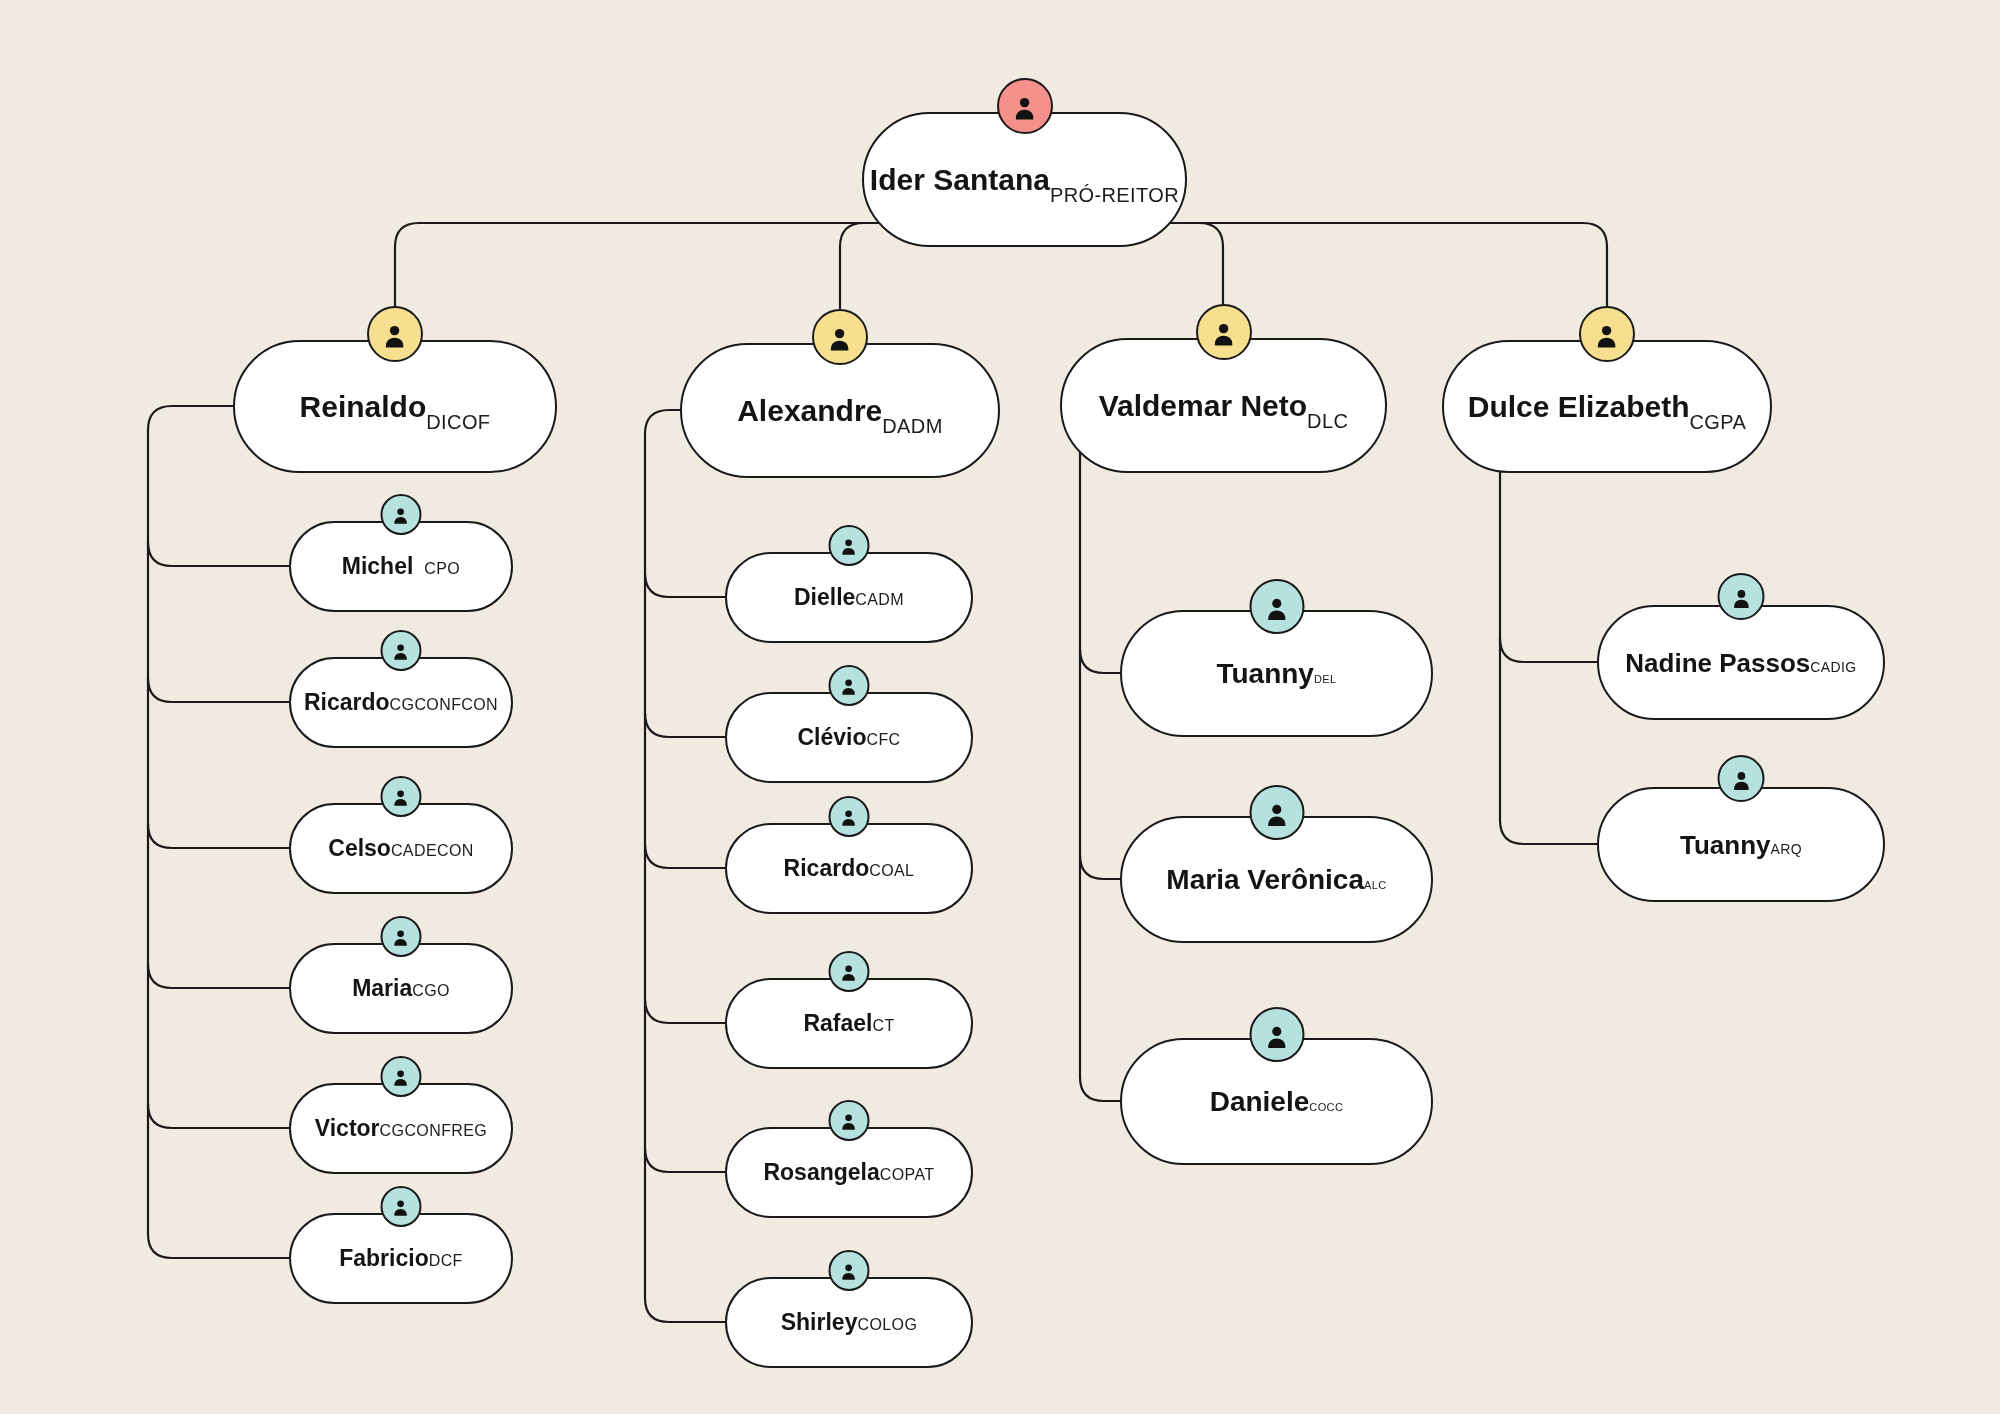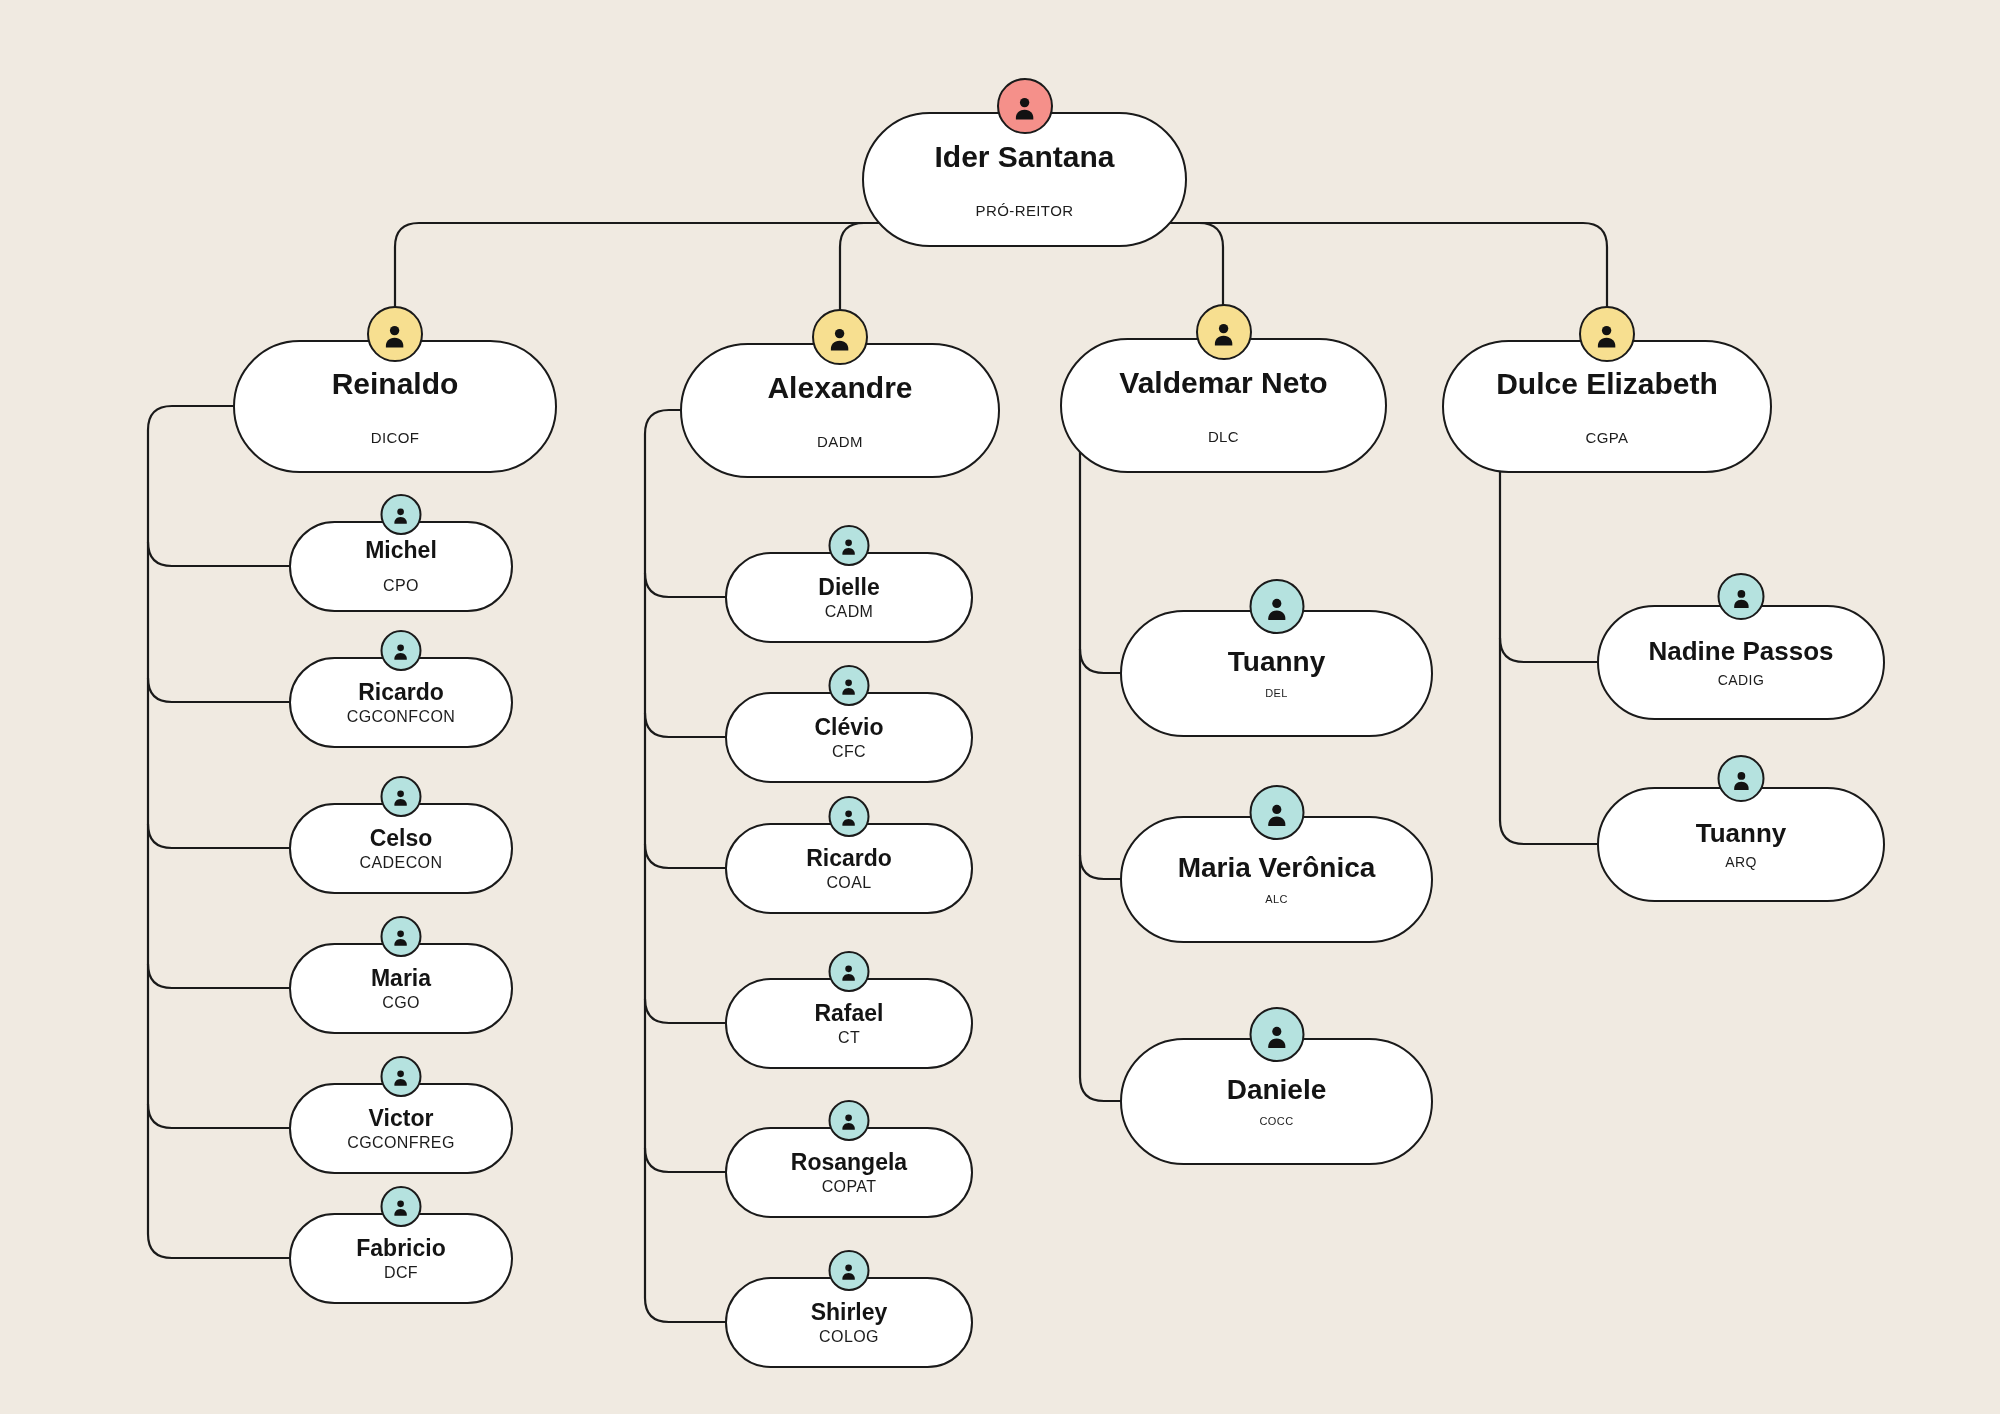--- a/index.html
+++ b/index.html
@@ -8,32 +8,32 @@
   #canvas{
     position:relative;width:2000px;height:1414px;overflow:hidden;
     background:var(--bg,#F0EAE1);
     font-family:"Liberation Sans","DejaVu Sans",sans-serif;color:#141414;
   }
   #connectors{position:absolute;left:0;top:0}
   #connectors path{fill:none;stroke:var(--line,#1A1A1A);stroke-width:2.2;stroke-linecap:round}
   .node{
     position:absolute;background:var(--fill,#fff);
     border:2.2px solid var(--line,#1A1A1A);border-radius:999px;
-    display:flex;flex-direction:column;align-items:center;justify-content:center;
+    display:flex;flex-direction:row;align-items:center;justify-content:center;
     text-align:center;box-sizing:border-box;
   }
   .avatar{
     position:absolute;left:50%;transform:translateX(-50%);
     border-radius:50%;border:2.2px solid var(--line,#1A1A1A);
     display:flex;align-items:center;justify-content:center;box-sizing:border-box;
   }
   .avatar svg{width:60%;height:60%;margin-top:10%;fill:#121212}
   .name{font-weight:700;line-height:1;white-space:nowrap}
   .role{line-height:1;letter-spacing:.4px;white-space:nowrap;color:#1c1c1c}
-  .lg  .name{font-size:30px}.lg  .role{font-size:15px;margin-top:31px}
+  .lg  .name{font-size:30px}.lg  .role{font-size:20px;margin-top:31px}
   .lg  .avatar{width:56px;height:56px;top:-36px}
   .md  .name{font-size:28px}.md  .role{font-size:11px;margin-top:12px}
   .md  .avatar{width:55px;height:55px;top:-33px}
   .smd .name{font-size:26px}.smd .role{font-size:14px;margin-top:9px}
   .smd .avatar{width:47px;height:47px;top:-34px}
   .sm  .name{font-size:23px}.sm  .role{font-size:16px;margin-top:5px}
   .sm  .avatar{width:41px;height:41px;top:-29px}
 </style>
 </head>
 <body style="background: rgb(240, 234, 225);">

